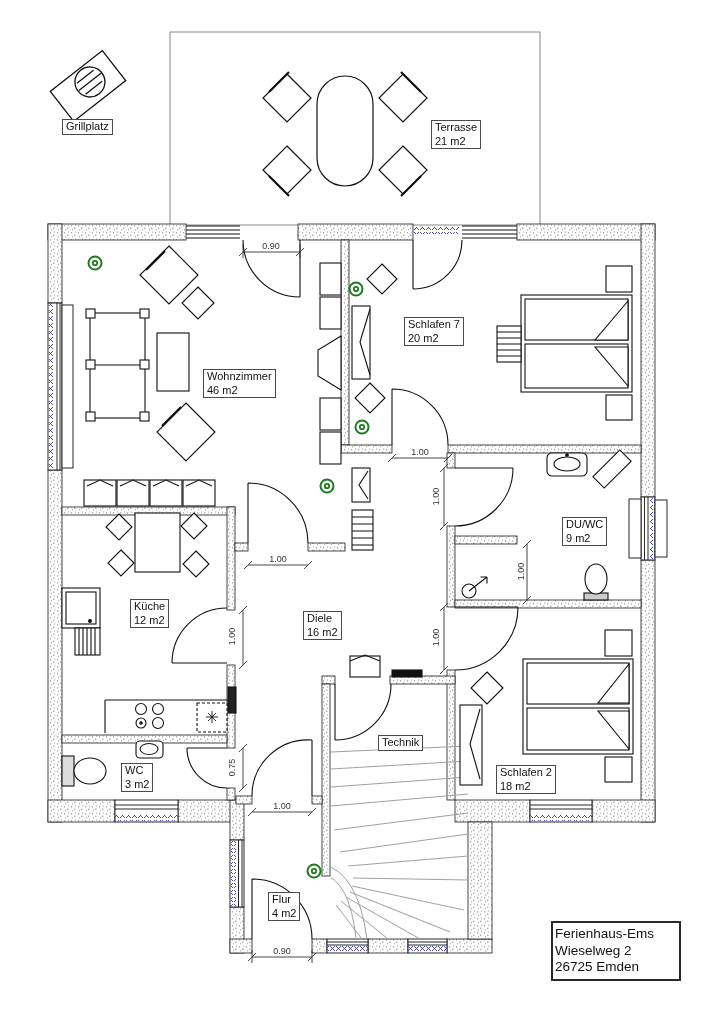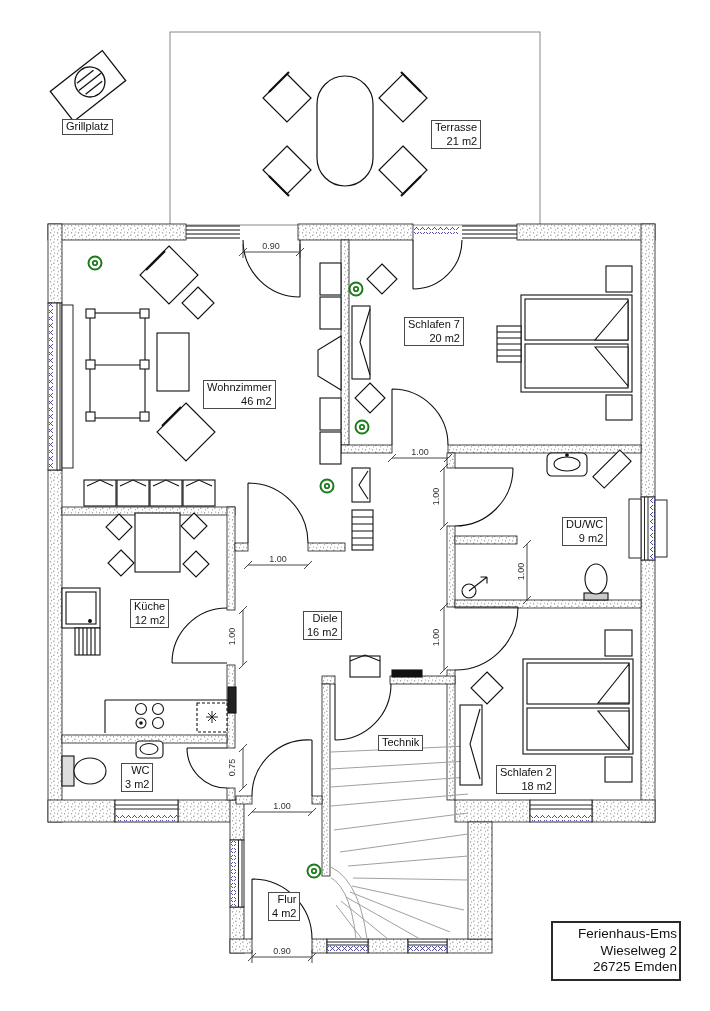--- a/index.html
+++ b/index.html
@@ -1,25 +1,25 @@
 <!DOCTYPE html>
 <html><head>
 <meta charset="utf-8">
 <style>
   html,body{margin:0;padding:0;background:#fff;}
   .stage{position:relative;width:710px;height:1011px;background:#fff;overflow:hidden;
          font-family:"Liberation Sans",sans-serif;color:#111;}
   .stage svg{position:absolute;left:0;top:0;}
   .lbl{position:absolute;background:#fff;border:1px solid #4a4a4a;padding:0 3px;
        font-size:11px;line-height:13.5px;white-space:nowrap;}
-  .lbl .l1{display:block;text-align:right;}
+  .lbl .l1{display:block;}
   .dim{position:absolute;font-size:9px;color:#333;width:36px;text-align:center;line-height:11px;}
   .dim.v{transform:rotate(-90deg);}
   .title{position:absolute;left:551px;top:921px;width:122px;border:2px solid #2a2a2a;background:#fff;
-         text-align:right;font-size:13.5px;line-height:16.5px;padding:3px 2px;}
+         text-align:left;font-size:13.5px;line-height:16.5px;padding:3px 2px;}
 </style>
 </head>
 <body>
 
 <div class="stage">
 
 <svg width="710" height="1011" viewBox="0 0 710 1011">
   <defs>
     <pattern id="stipple" width="7" height="7" patternUnits="userSpaceOnUse">
       <rect width="7" height="7" fill="#fff"></rect>
@@ -320,21 +320,21 @@
   </g>
 </svg>
 
 <div class="lbl" style="left:62px;top:119px">
   <span class="l1">Grillplatz</span>
 </div>
 <div class="lbl" style="left:431px;top:120px">
   <span class="l1">Terrasse</span>
   <span class="l1">21 m2</span>
 </div>
-<div class="lbl" style="left:203px;top:380px">
+<div class="lbl" style="left:203px;top:369px">
   <span class="l1">Wohnzimmer</span>
   <span class="l1">46 m2</span>
 </div>
 <div class="lbl" style="left:404px;top:317px">
   <span class="l1">Schlafen 7</span>
   <span class="l1">20 m2</span>
 </div>
 <div class="lbl" style="left:562px;top:517px">
   <span class="l1">DU/WC</span>
   <span class="l1">9 m2</span>

